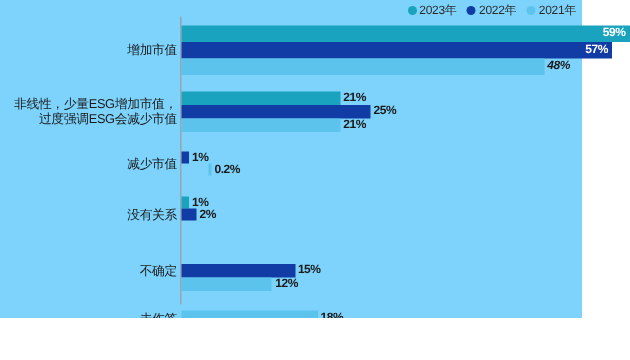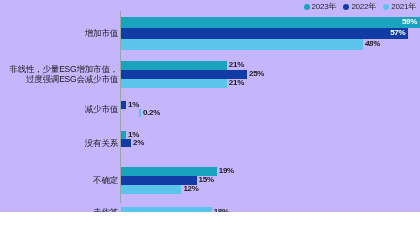--- a/index.html
+++ b/index.html
@@ -8,23 +8,23 @@
   }
   body {
     width: 420px;
     height: 212px;
     background: #ffffff;
     font-family: "Liberation Sans", "DejaVu Sans", sans-serif;
     overflow: hidden;
   }
   #chart-root {
     position: relative;
-    width: 420px;
+    width: 388px;
     height: 212px;
-    background: #c4b5fd;
+    background: #7dd3fc;
   }
 
   
   .legend {
     position: absolute;
     top: 1px;
     right: 4px;
     display: flex;
     align-items: center;
     gap: 7px;
@@ -204,24 +204,20 @@
             </div>
             <div class="bar-row" style="position: absolute; top: 12px; height: 8px;">
               <div class="bar" style="width: 10.08px; background: rgb(17, 60, 165); position: relative;"></div>
               <span class="bar-value outside">2%</span>
             </div>
           </div>
         </div>
         <div class="group" style="top: 153px; height: 32px;">
           <div class="cat-label">不确定</div>
           <div class="bars">
-            <div class="bar-row" style="position: absolute; top: 2.5px; height: 9px;">
-              <div class="bar" style="width: 95.76px; background: rgb(26, 163, 190); position: relative;"></div>
-              <span class="bar-value outside">19%</span>
-            </div>
             <div class="bar-row" style="position: absolute; top: 11.5px; height: 9px;">
               <div class="bar" style="width: 75.6px; background: rgb(17, 60, 165); position: relative;"></div>
               <span class="bar-value outside">15%</span>
             </div>
             <div class="bar-row" style="position: absolute; top: 20.5px; height: 9px;">
               <div class="bar" style="width: 60.48px; background: rgb(92, 195, 236); position: relative;"></div>
               <span class="bar-value outside">12%</span>
             </div>
           </div>
         </div>

